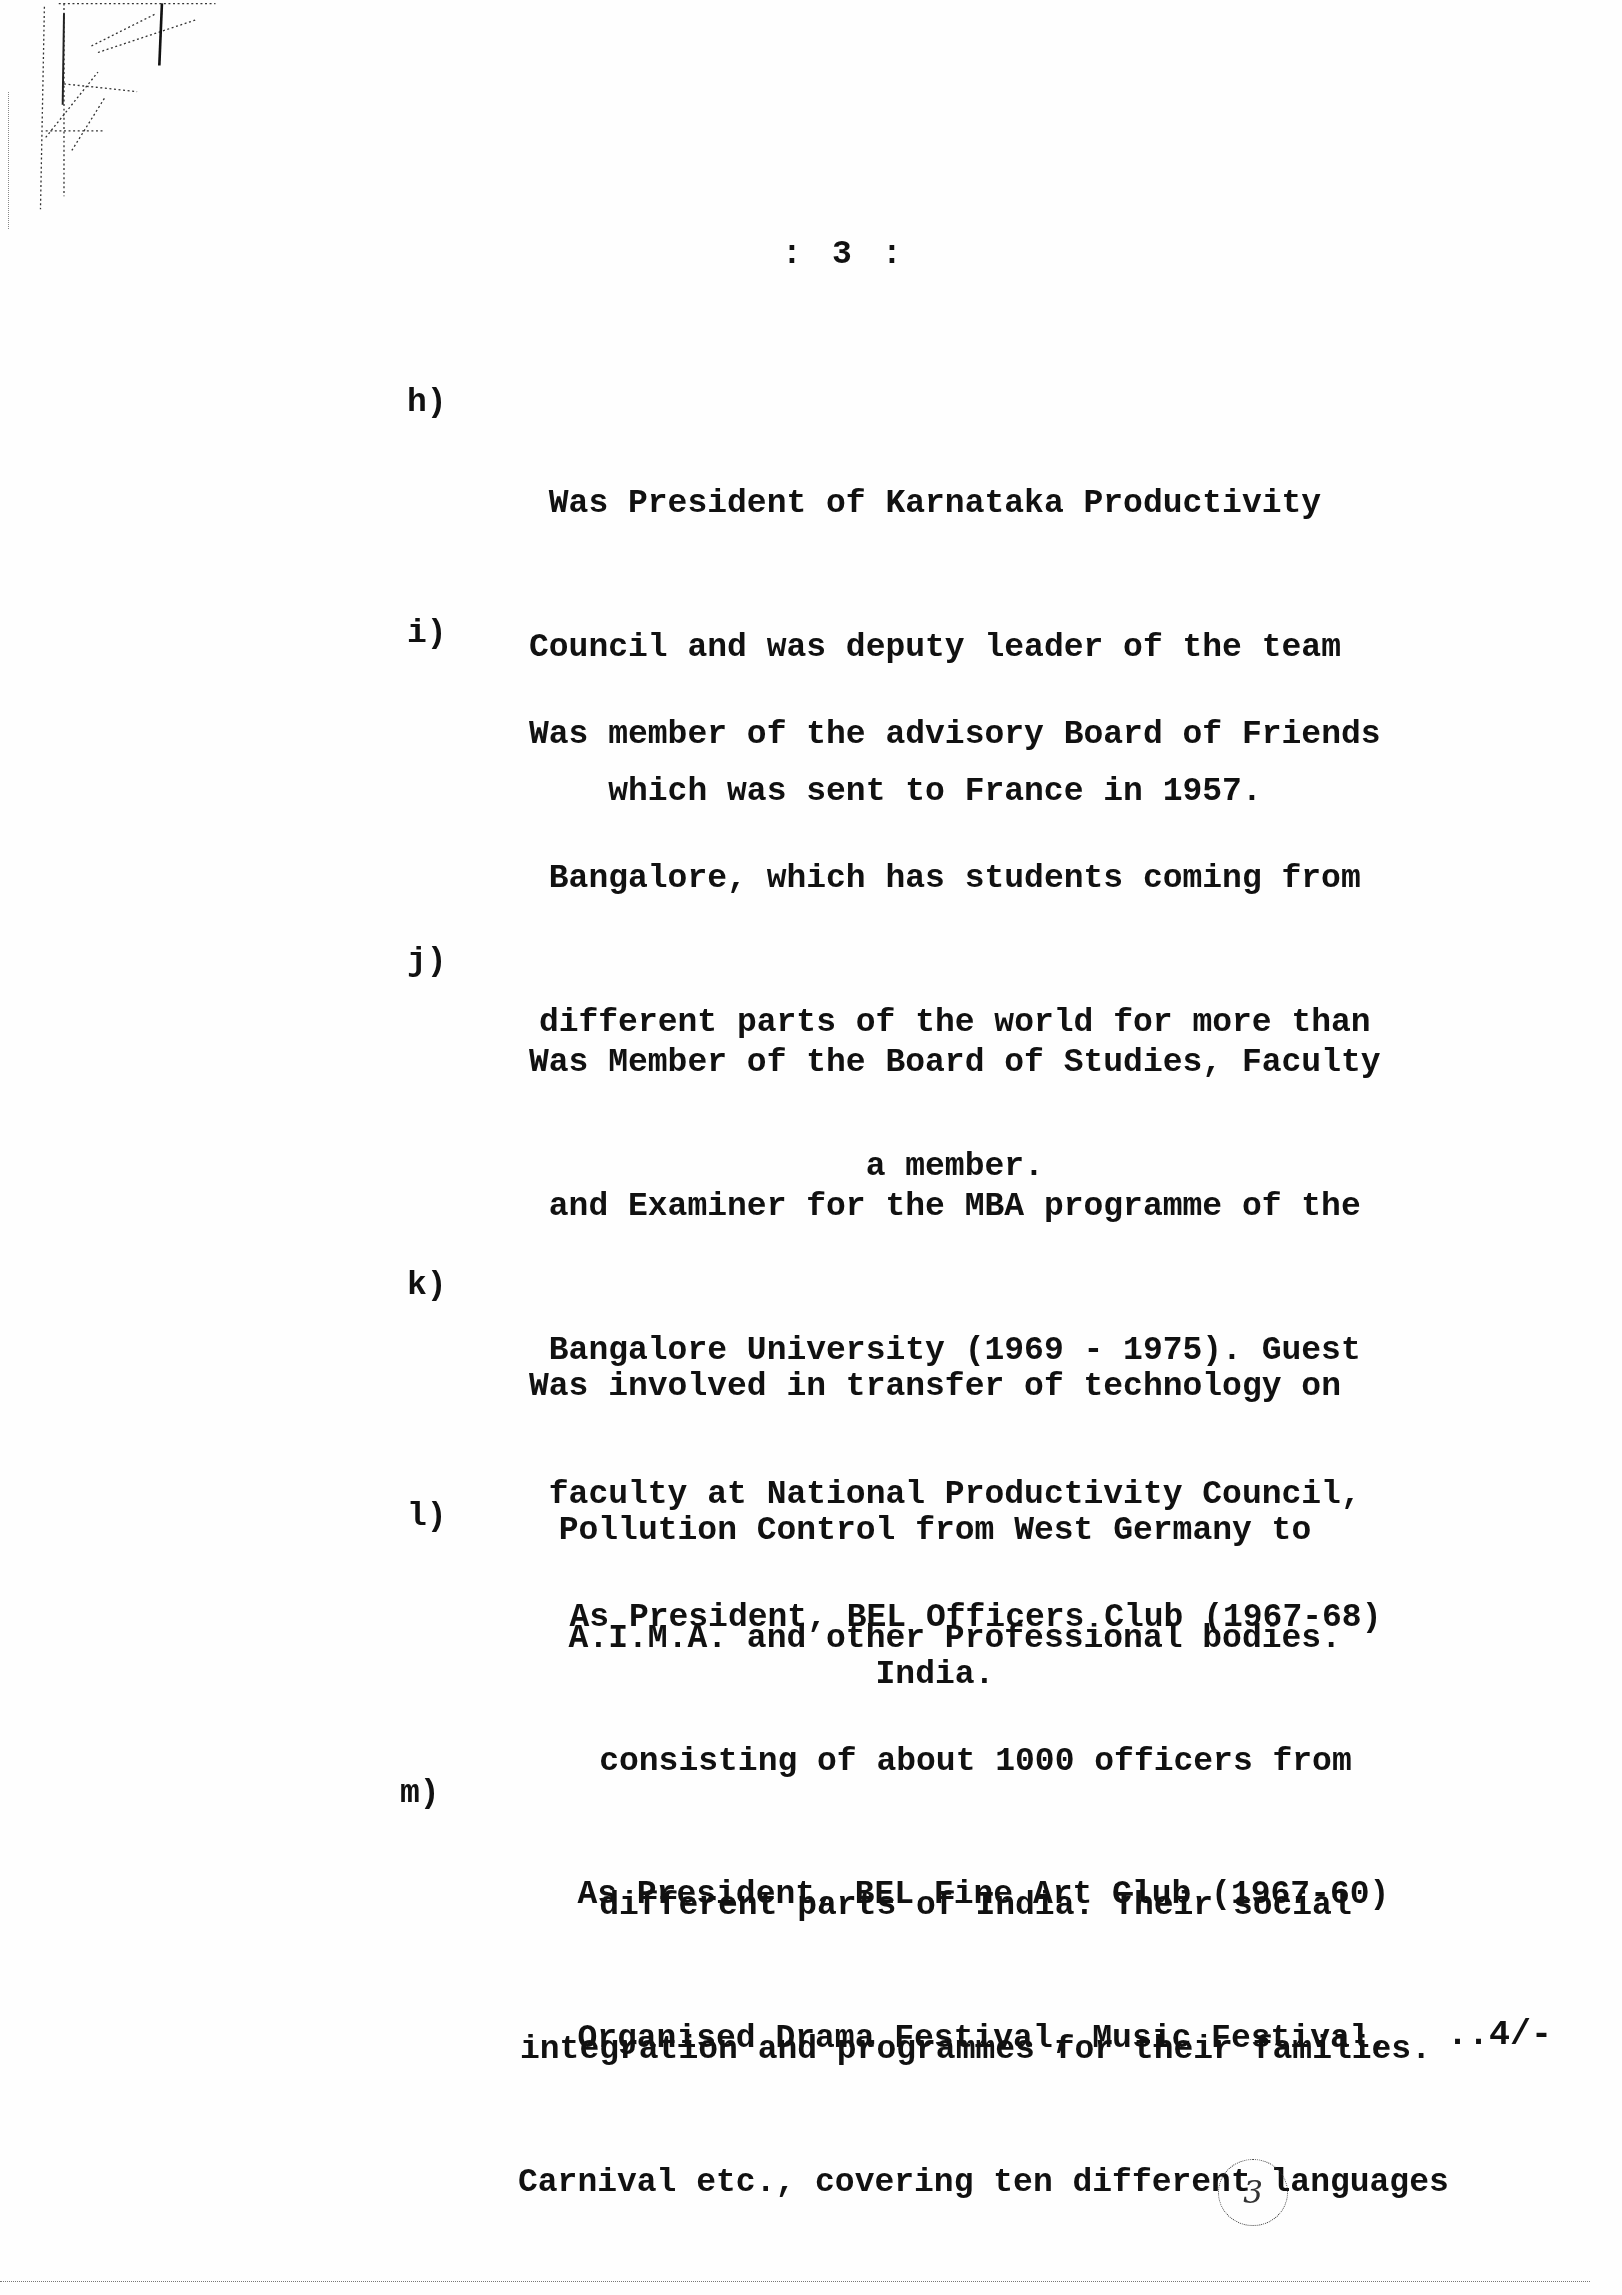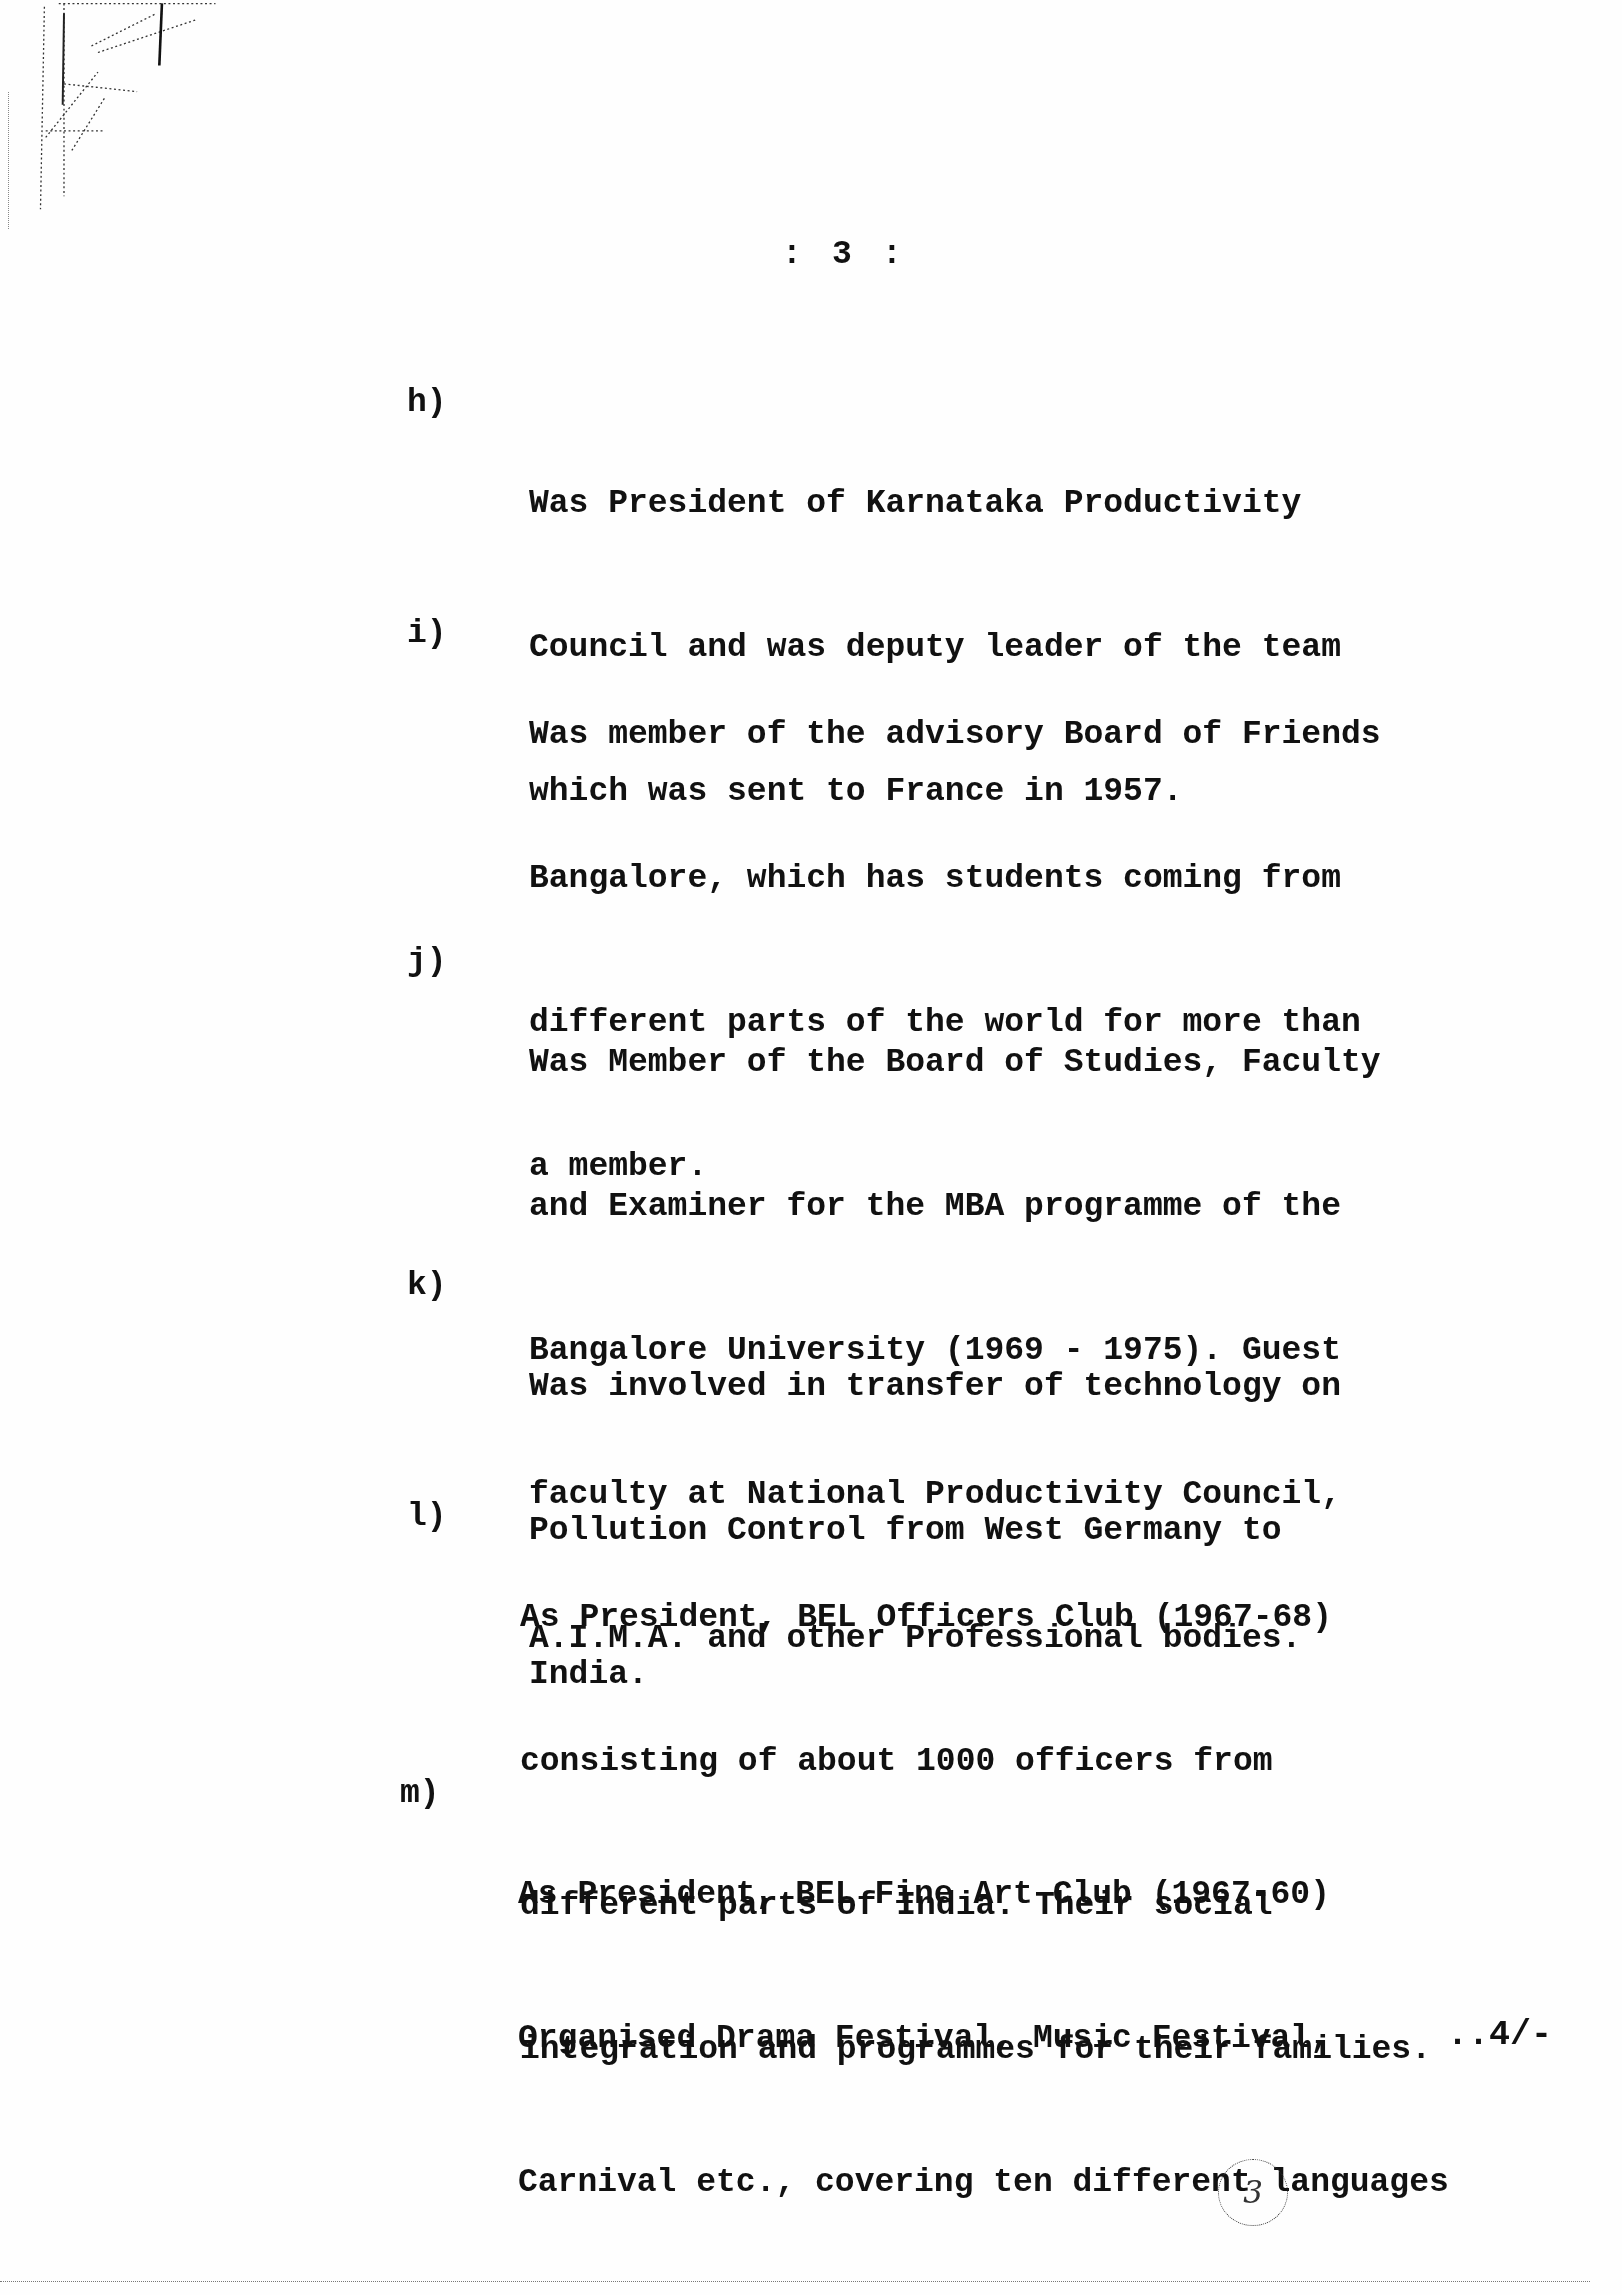--- a/index.html
+++ b/index.html
@@ -3,21 +3,21 @@
 <meta charset="utf-8">
 <style>
   html, body { margin: 0; padding: 0; background: #ffffff; }
   body { width: 1623px; height: 2295px; position: relative; overflow: hidden; }
   .page { position: absolute; left: 0; top: 0; width: 1623px; height: 2295px; background: #fefefe; }
   .mono { font-family: "Liberation Mono", "DejaVu Sans Mono", monospace; font-weight: bold; color: #111; }
   .page-num { position: absolute; top: 236px; left: 782px; font-size: 33px; letter-spacing: 5.2px; }
   .item { position: absolute; left: 0; width: 1623px; }
   .item-label { position: absolute; left: 407px; top: 0; font-size: 33px; }
   .item-text { position: absolute; left: 529px; top: 0; font-size: 33px; line-height: 48px; white-space: pre; }
-  .item-text div { height: 48px; }
+  .item-text div { height: 48px; text-align: center; }
   .continued { position: absolute; left: 1447px; top: 2015px; font-size: 35px; }
   .circled { position: absolute; left: 1218px; top: 2159px; width: 68px; height: 65px; border: 1.3px dotted #333; border-radius: 50%;
              font-family: "DejaVu Serif", serif; font-size: 31px; color: #333; text-align: center; line-height: 65px; font-style: italic; }
   .bottom-rule { position: absolute; left: 0; top: 2281px; width: 1590px; height: 0; border-top: 1.3px dotted #777; }
   .scan-corner { position: absolute; left: 0; top: 0; width: 222px; height: 216px; }
   .left-edge { position: absolute; left: 7.9px; top: 92px; width: 0; height: 137px; border-left: 1.3px dotted #888; }
 </style>
 </head>
 <body>
 

